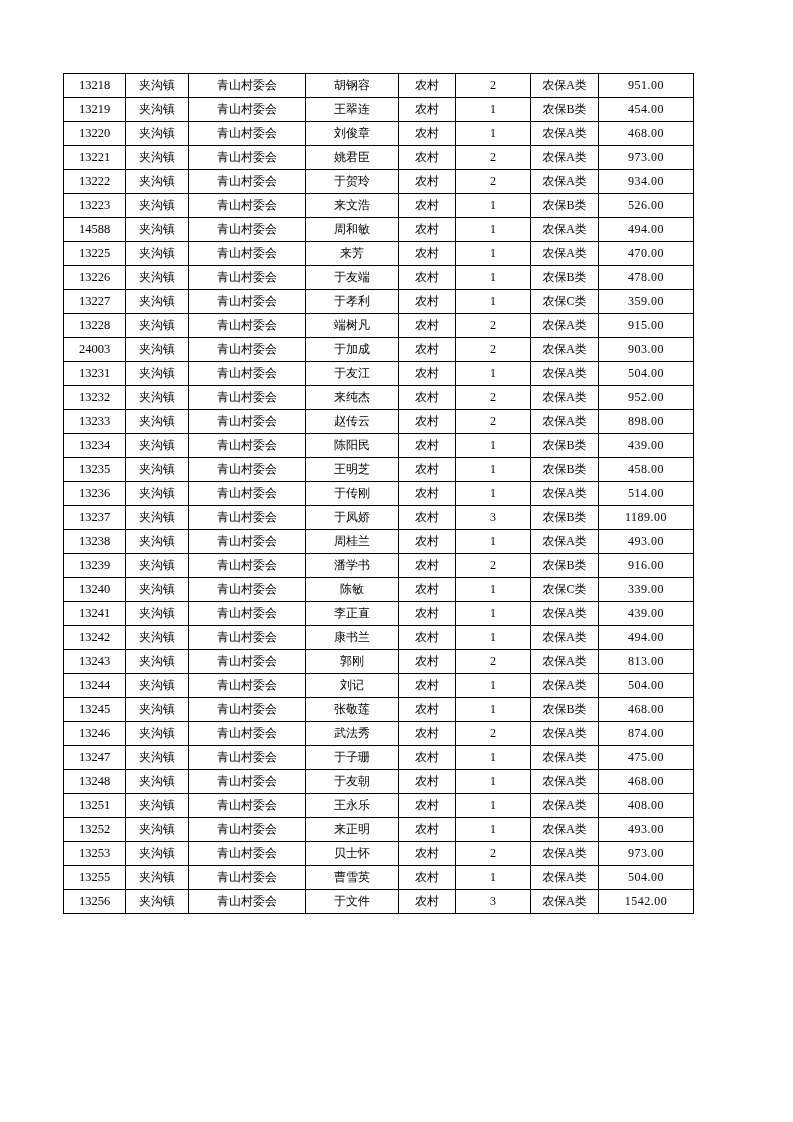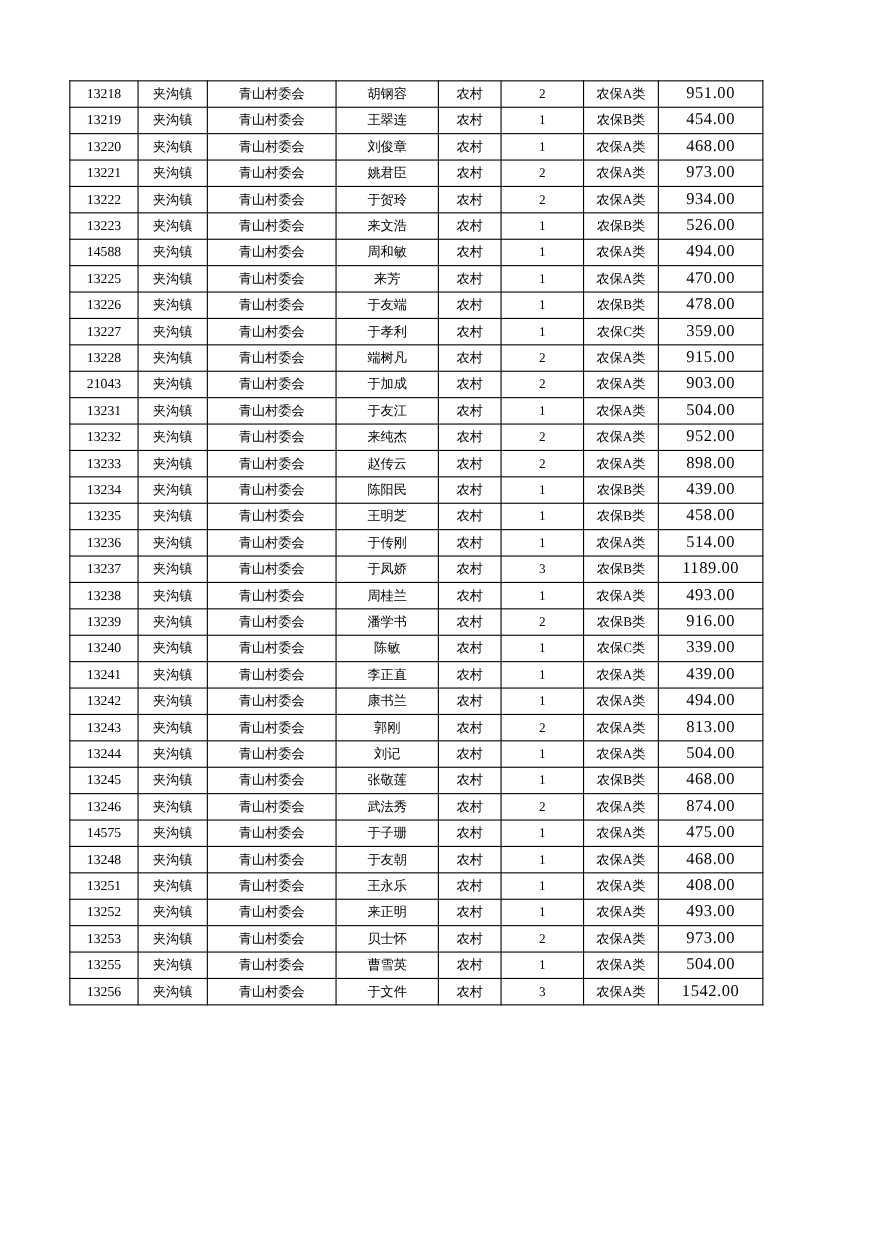--- a/index.html
+++ b/index.html
@@ -29,21 +29,21 @@
     height: 23px;
     padding: 0 2px;
     text-align: center;
     vertical-align: middle;
     font-size: 12px;
     color: #000000;
     white-space: nowrap;
     overflow: hidden;
   }
   table.roster td.col-7 {
-    font-size: 15px;
+    font-size: 12px;
     letter-spacing: 0.5px;
   }
   table.roster td.col-0 {
     font-size: 12.5px;
   }
 </style>
 </head>
 <body>
 
 <div class="page">
@@ -163,21 +163,21 @@
           <td class="col-0">13228</td>
           <td class="col-1">夹沟镇</td>
           <td class="col-2">青山村委会</td>
           <td class="col-3">端树凡</td>
           <td class="col-4">农村</td>
           <td class="col-5">2</td>
           <td class="col-6">农保A类</td>
           <td class="col-7">915.00</td>
         </tr>
         <tr>
-          <td class="col-0">21043</td>
+          <td class="col-0">24003</td>
           <td class="col-1">夹沟镇</td>
           <td class="col-2">青山村委会</td>
           <td class="col-3">于加成</td>
           <td class="col-4">农村</td>
           <td class="col-5">2</td>
           <td class="col-6">农保A类</td>
           <td class="col-7">903.00</td>
         </tr>
         <tr>
           <td class="col-0">13231</td>
@@ -333,21 +333,21 @@
           <td class="col-0">13246</td>
           <td class="col-1">夹沟镇</td>
           <td class="col-2">青山村委会</td>
           <td class="col-3">武法秀</td>
           <td class="col-4">农村</td>
           <td class="col-5">2</td>
           <td class="col-6">农保A类</td>
           <td class="col-7">874.00</td>
         </tr>
         <tr>
-          <td class="col-0">14575</td>
+          <td class="col-0">13247</td>
           <td class="col-1">夹沟镇</td>
           <td class="col-2">青山村委会</td>
           <td class="col-3">于子珊</td>
           <td class="col-4">农村</td>
           <td class="col-5">1</td>
           <td class="col-6">农保A类</td>
           <td class="col-7">475.00</td>
         </tr>
         <tr>
           <td class="col-0">13248</td>

